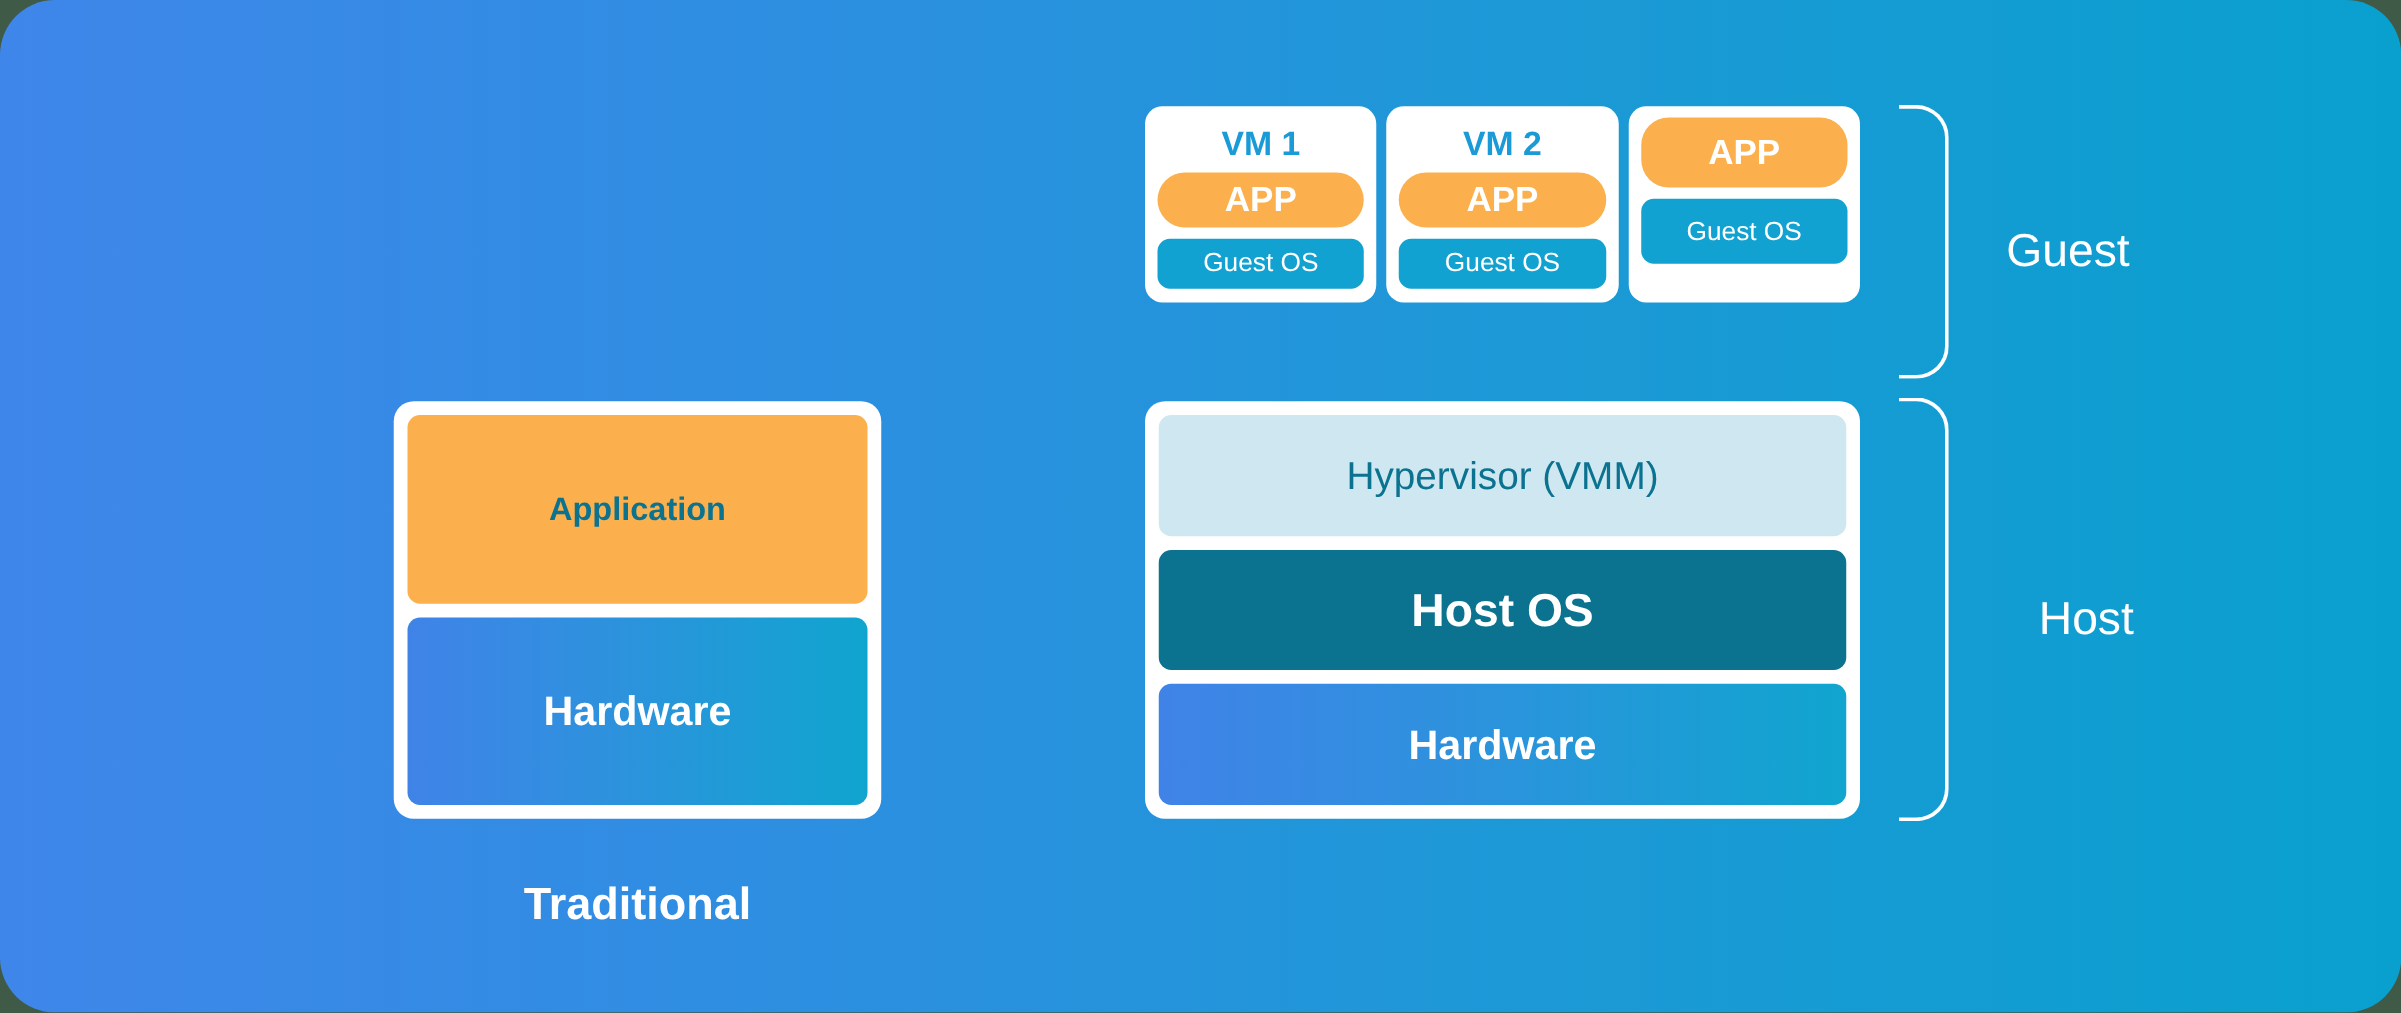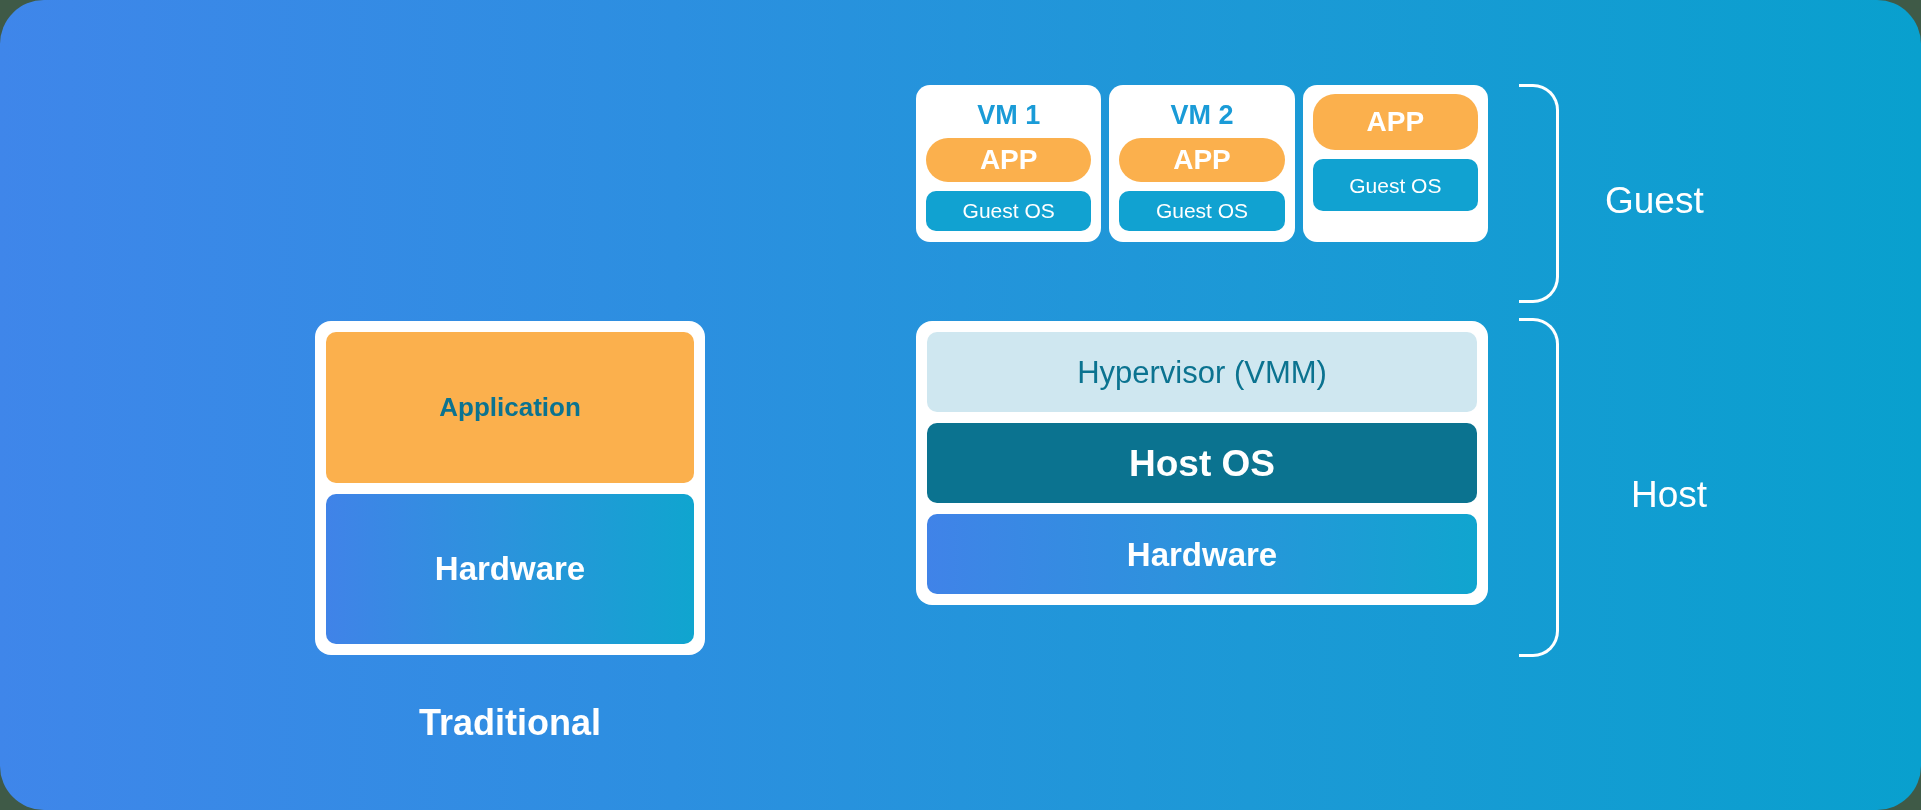--- a/index.html
+++ b/index.html
@@ -62,21 +62,21 @@
   #traditional-card .bar { flex: 1 1 0; }
   #trad-app-bar      { font-size: 26px; font-weight: bold; }
   #trad-os-bar       { font-size: 37px; font-weight: bold; }
   #trad-hardware-bar { font-size: 33px; font-weight: bold; }
 
   
   #virtualized-card {
     left: 916px;
     top: 321px;
     width: 572px;
-    height: 284px;
+    height: 334px;
   }
   #virtualized-card .bar { flex: 1 1 0; }
   #hypervisor-bar { font-size: 31px; font-weight: normal; }
   #hostos-bar     { font-size: 37px; font-weight: bold; }
   #virt-hardware-bar { font-size: 33px; font-weight: bold; }
 
   
   #vm-row {
     position: absolute;
     left: 916px;

